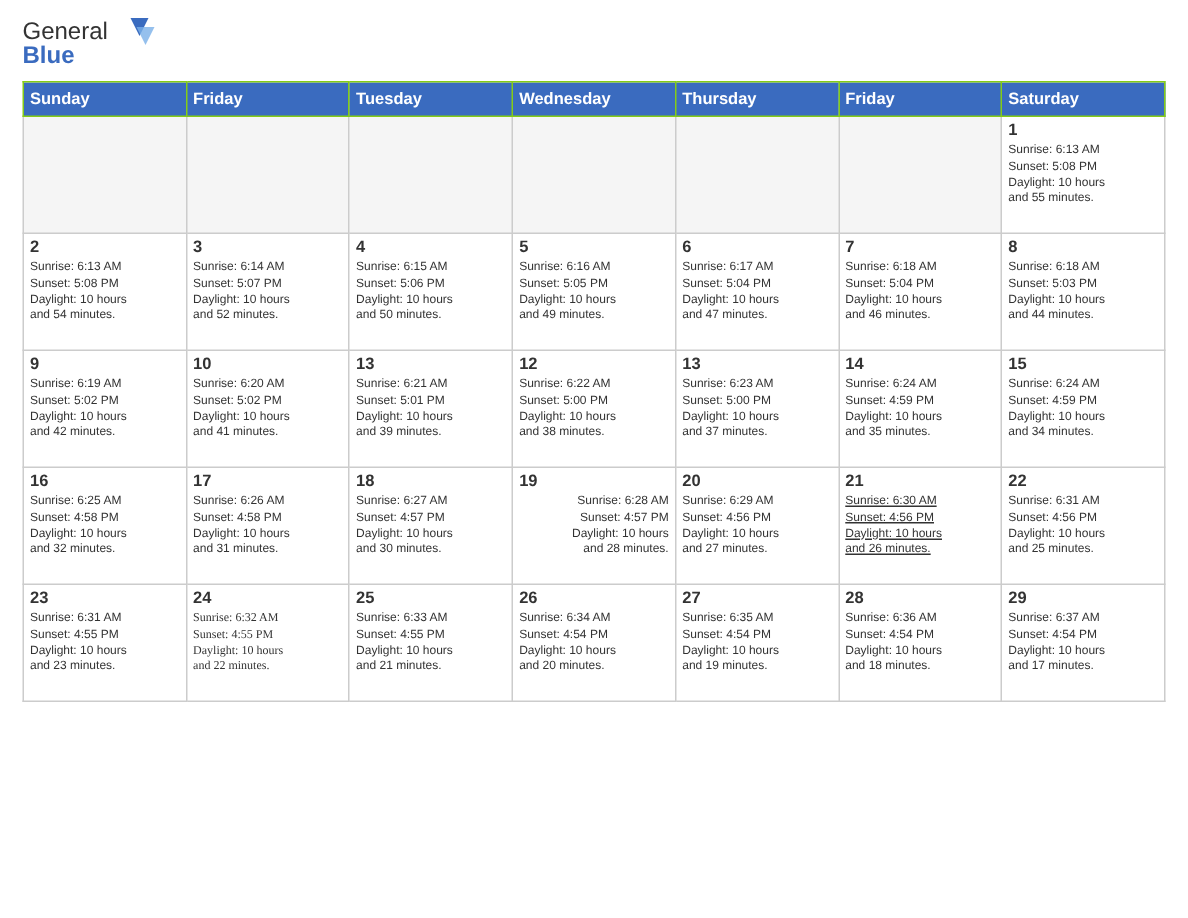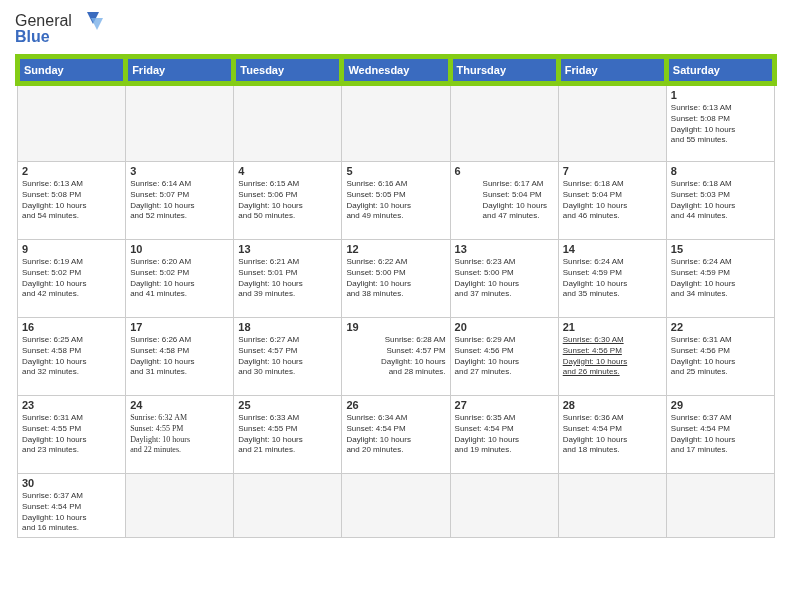--- a/index.html
+++ b/index.html
@@ -43,21 +43,21 @@
       border-collapse: collapse;
       table-layout: fixed;
     }
     .calendar th {
       background: #3a6bbf;
       color: #fff;
       font-size: 11px;
       font-weight: bold;
       padding: 5px 4px;
       text-align: left;
-      border: 5px solid #84cc16;
+      border: 1px solid #84cc16;
     }
     .calendar td {
       border: 1px solid #ccc;
       vertical-align: top;
       padding: 3px 4px;
       font-size: 8.5px;
       color: #333;
       background: #fff;
       height: 78px;
       width: calc(100% / 7);
@@ -151,21 +151,21 @@
           </td>
           <td>
             <span class="day-num">5</span>
             <div class="day-info" style="white-space: pre-line;">Sunrise: 6:16 AM
 Sunset: 5:05 PM
 Daylight: 10 hours
 and 49 minutes.</div>
           </td>
           <td>
             <span class="day-num">6</span>
-            <div class="day-info" style="white-space: pre-line; margin-left: 28px;">Sunrise: 6:17 AM
+            <div class="day-info" style="white-space: pre-line;">Sunrise: 6:17 AM
 Sunset: 5:04 PM
 Daylight: 10 hours
 and 47 minutes.</div>
           </td>
           <td>
             <span class="day-num">7</span>
             <div class="day-info" style="white-space: pre-line;">Sunrise: 6:18 AM
 Sunset: 5:04 PM
 Daylight: 10 hours
 and 46 minutes.</div>
@@ -323,31 +323,16 @@
 Daylight: 10 hours
 and 18 minutes.</div>
           </td>
           <td>
             <span class="day-num">29</span>
             <div class="day-info" style="white-space: pre-line;">Sunrise: 6:37 AM
 Sunset: 4:54 PM
 Daylight: 10 hours
 and 17 minutes.</div>
           </td>
-        </tr>
-        <tr class="last-row">
-          <td>
-            <span class="day-num">30</span>
-            <div class="day-info" style="white-space: pre-line;">Sunrise: 6:37 AM
-Sunset: 4:54 PM
-Daylight: 10 hours
-and 16 minutes.</div>
-          </td>
-          <td class="empty"></td>
-          <td class="empty"></td>
-          <td class="empty"></td>
-          <td class="empty"></td>
-          <td class="empty"></td>
-          <td class="empty"></td>
         </tr>
       </tbody>
   </table>
 </div>
 
 </body></html>

